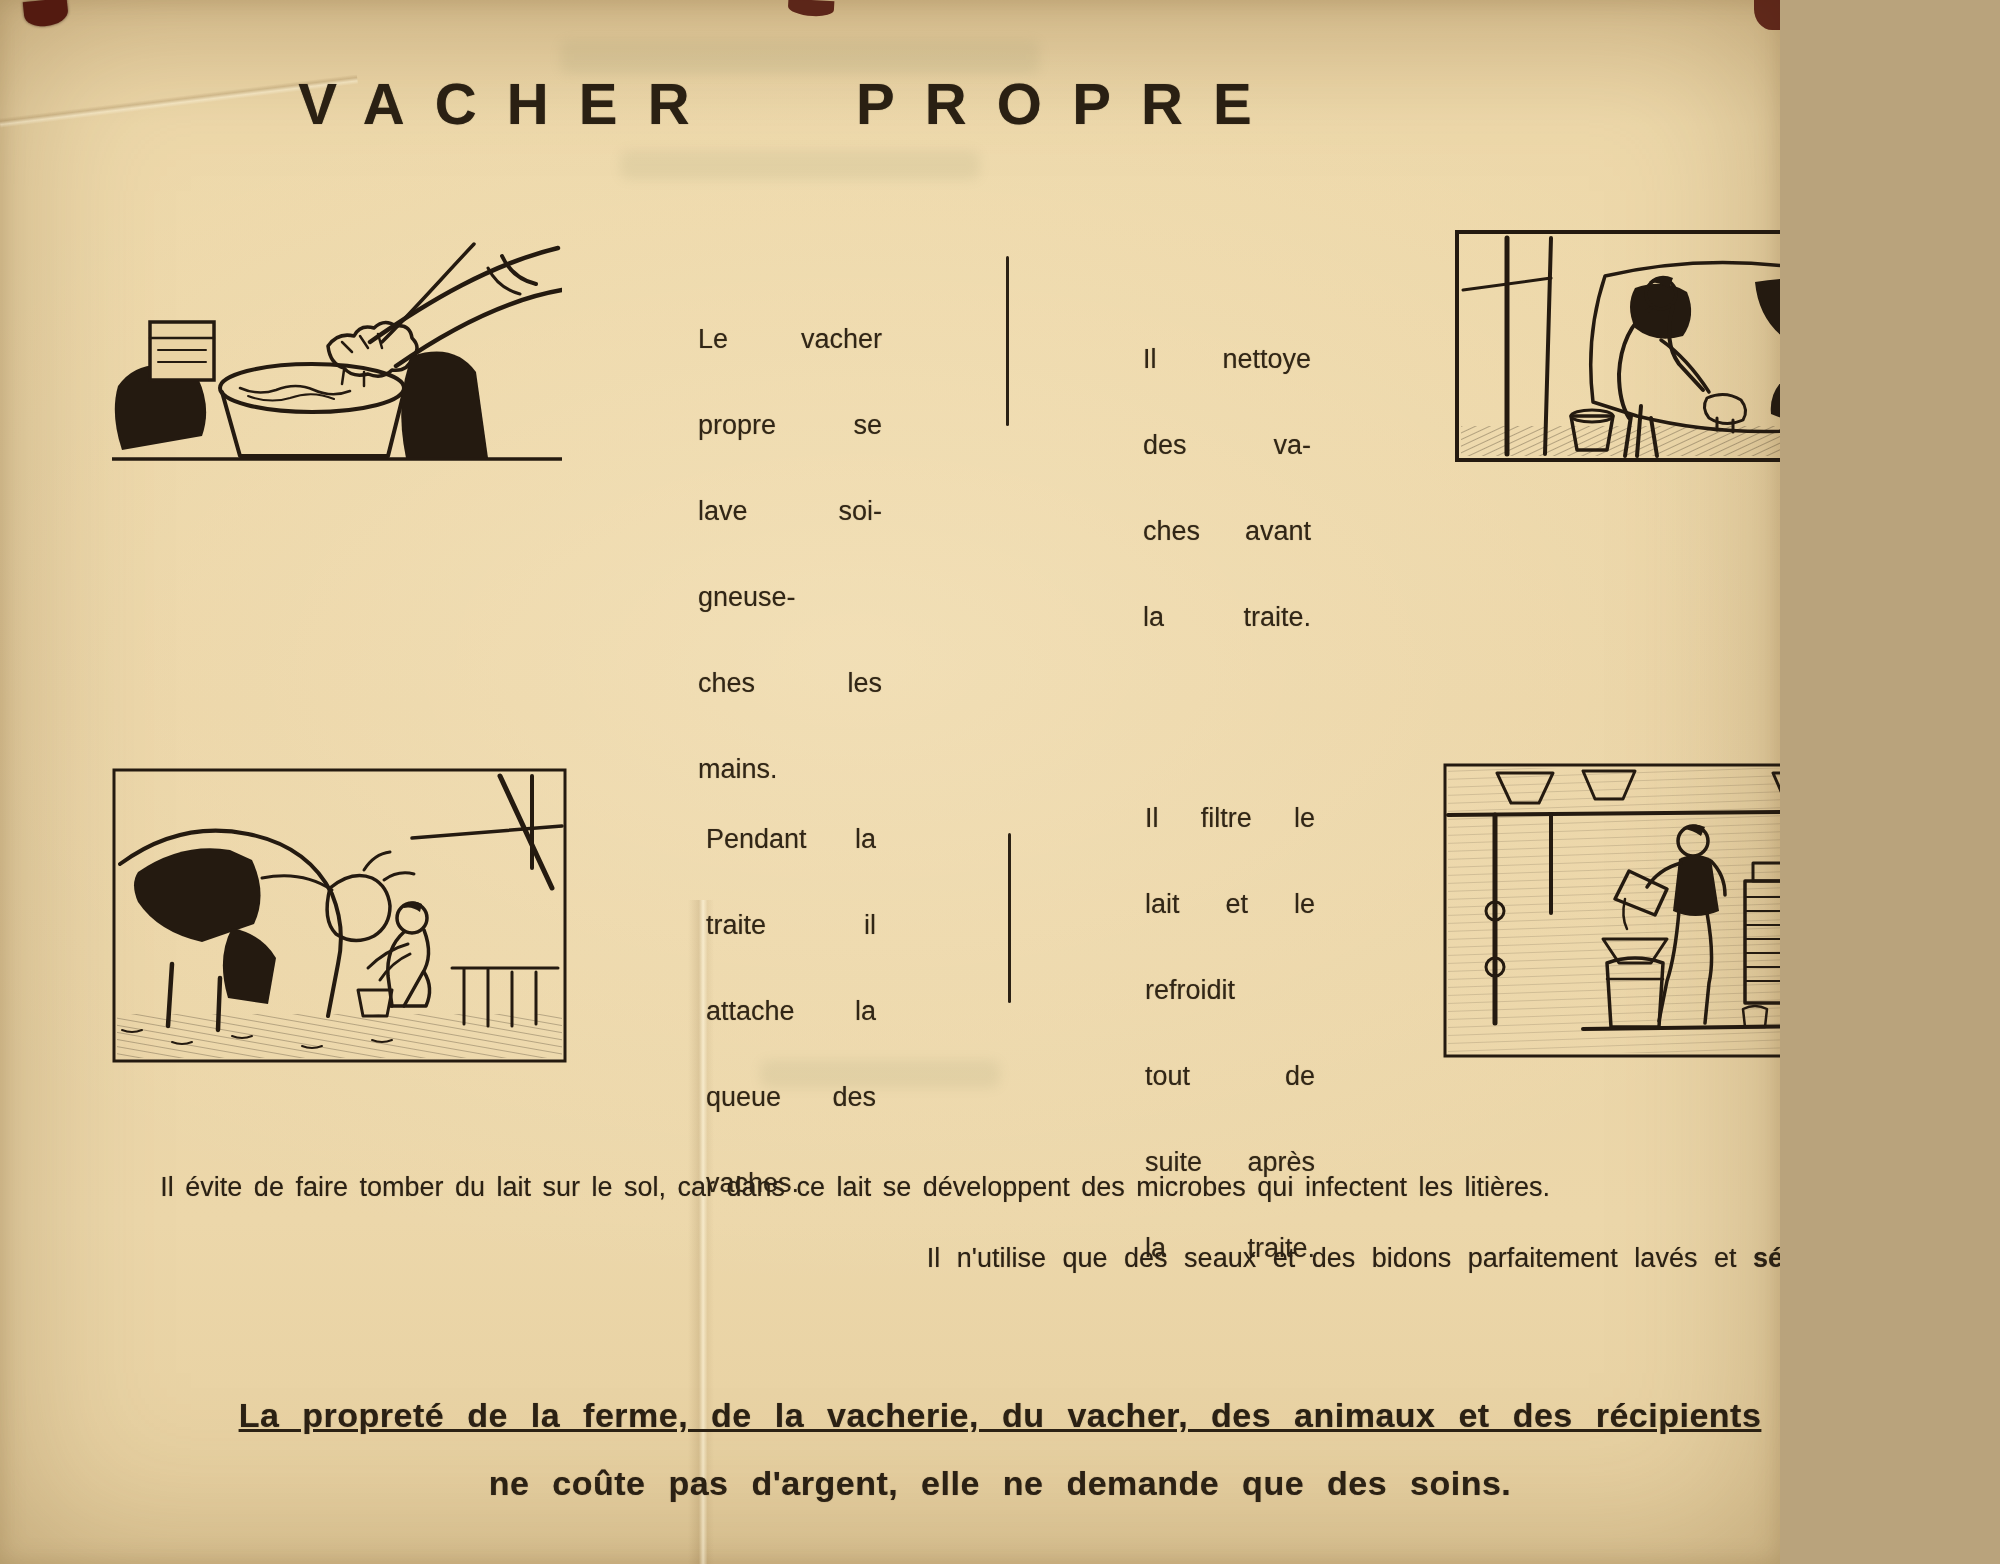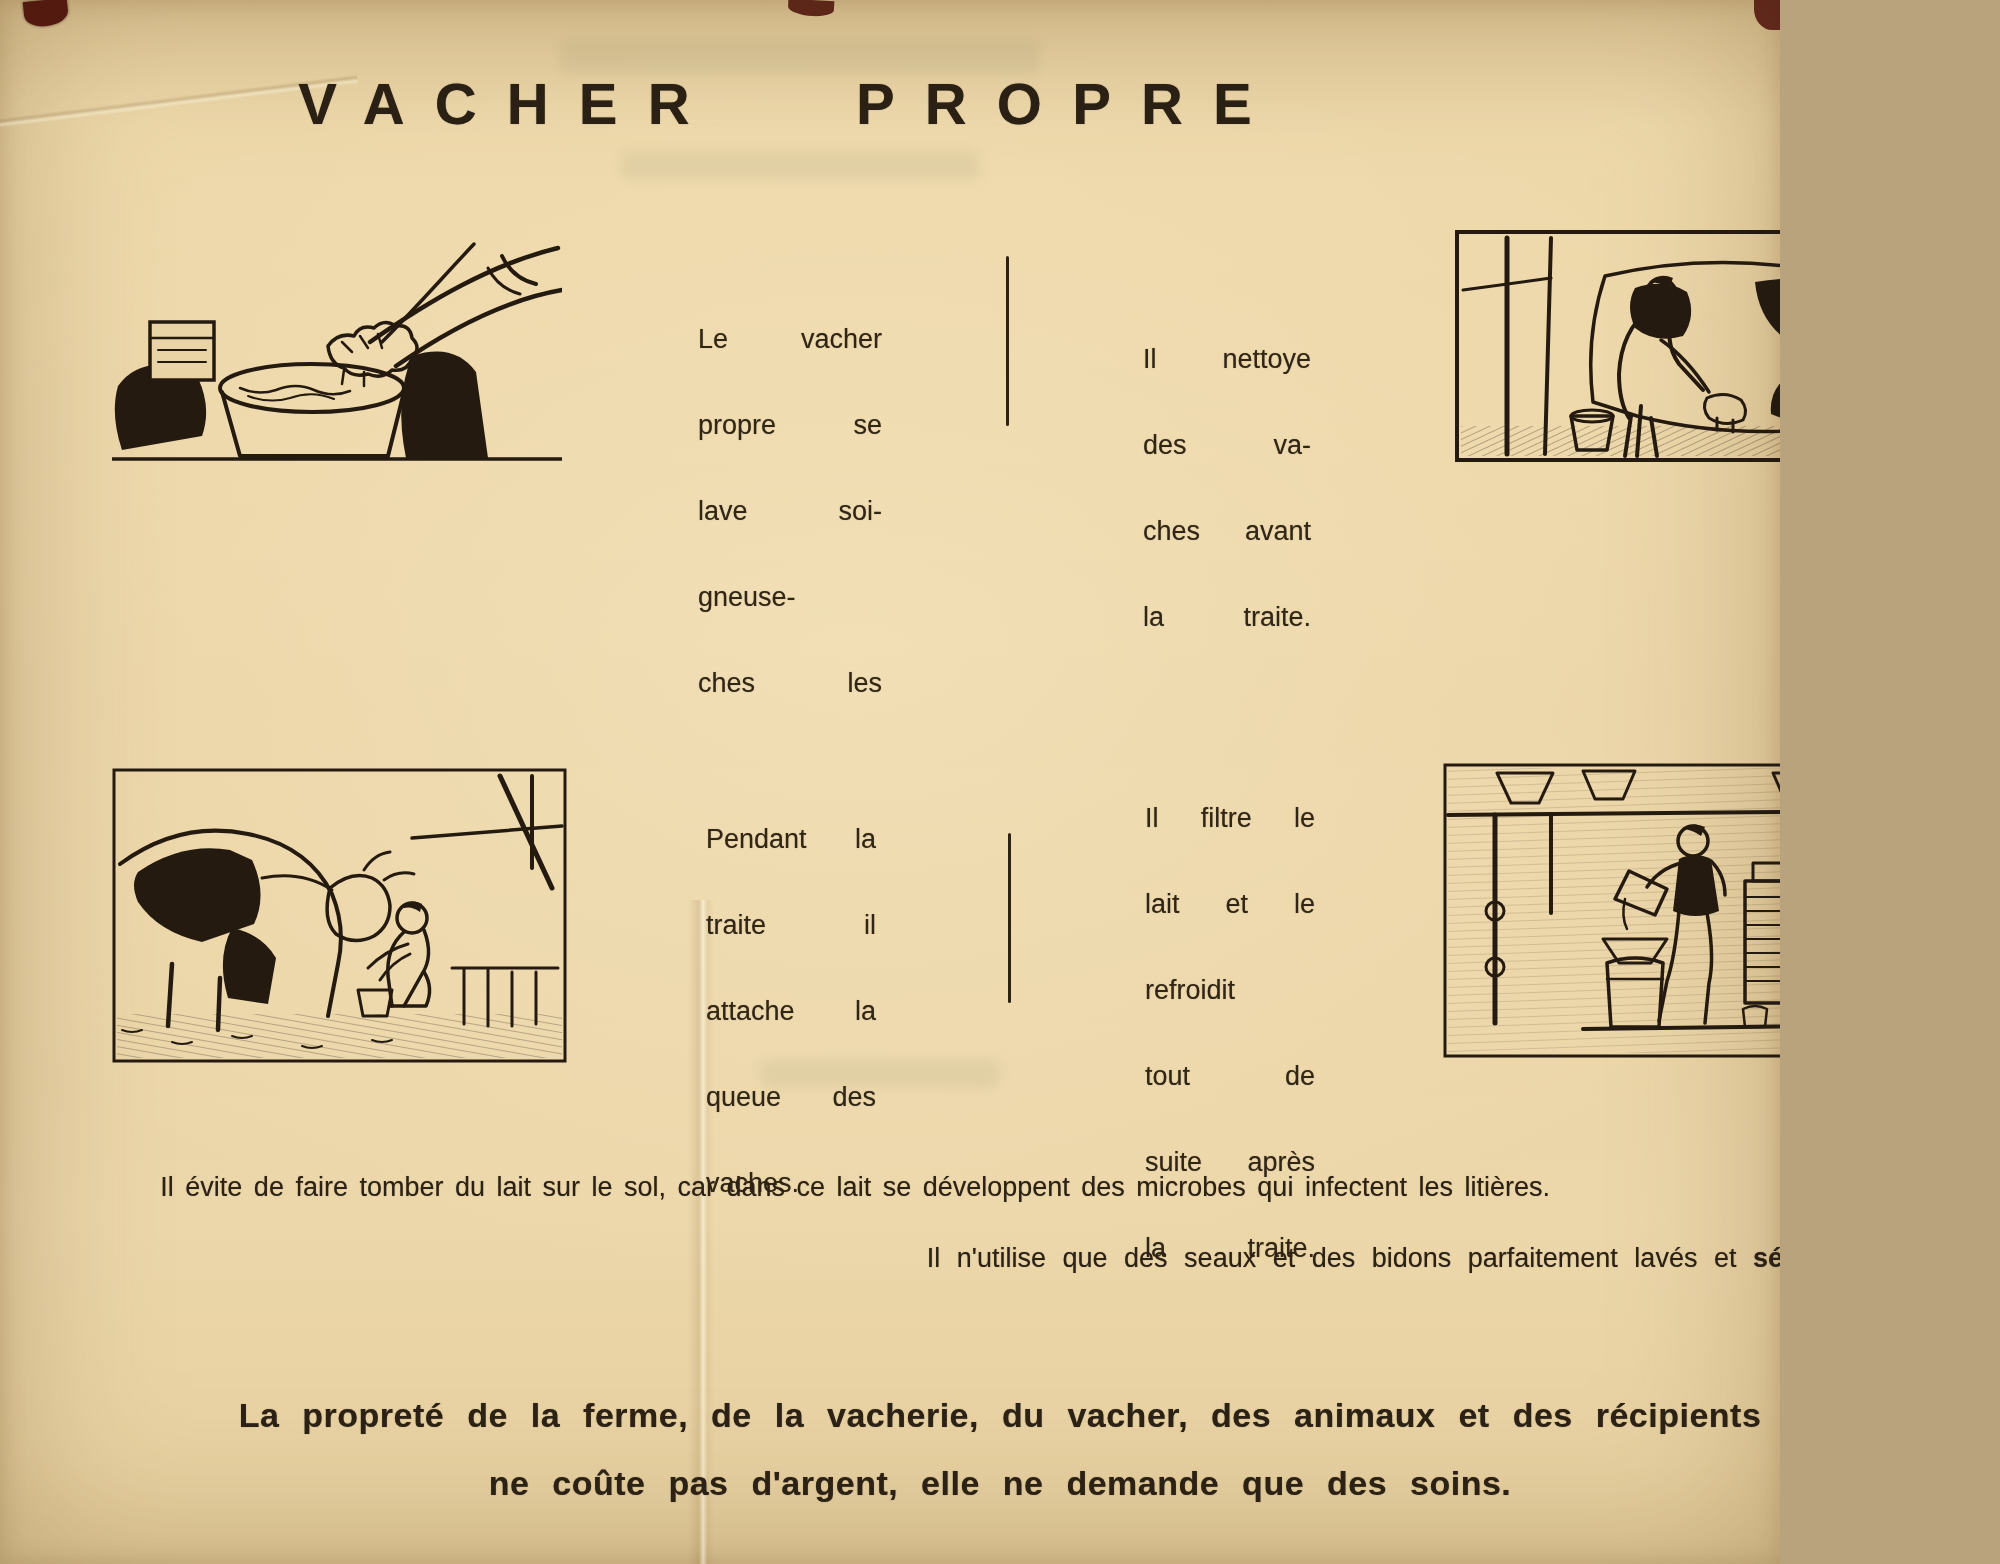--- a/index.html
+++ b/index.html
@@ -113,20 +113,21 @@
       <line class="ink" x1="0" y1="221" x2="450" y2="221" stroke-width="3.5"></line>
     </svg>
   </div>
 
   <div class="caption" style="left:698px; top:318px; width:184px;">
     <div class="cap-line">Le vacher</div>
     <div class="cap-line">propre se</div>
     <div class="cap-line">lave soi-</div>
     <div class="cap-line">gneuse-</div>
     <div class="cap-line">ches les</div>
+    <div class="cap-line">mains.</div>
   </div>
 
   <div class="divider" style="left:1006px; top:256px; height:170px;"></div>
 
   <div class="caption" style="left:1143px; top:338px; width:168px;">
     <div class="cap-line">Il nettoye</div>
     <div class="cap-line">des va-</div>
     <div class="cap-line">ches avant</div>
     <div class="cap-line">la traite.</div>
   </div>
@@ -282,16 +283,16 @@
       <path class="ink" d="M300 246 q12 -6 24 0 l-2 18 h-20 z" stroke-width="2.5"></path>
     </svg>
   </div>
 
   <div class="note" style="left:40px; top:1172px; width:1510px; word-spacing:4px;">Il évite de faire tomber du lait sur le sol, car dans ce lait se développent des microbes qui infectent les litières.</div>
 
   <div class="note" style="left:0px; top:1243px; width:1852px; word-spacing:9px;">
     <span>Il n'utilise que des seaux et des bidons parfaitement lavés et </span><span class="bold">séchés.</span>
   </div>
 
-  <div class="footer-line" style="top:1396px;">La propreté de la ferme, de la vacherie, du vacher, des animaux et des récipients</div>
+  <div class="footer-line" style="top:1396px;text-decoration:underline;">La propreté de la ferme, de la vacherie, du vacher, des animaux et des récipients</div>
   <div class="footer-line" style="top:1464px;">ne coûte pas d'argent, elle ne demande que des soins.</div>
 
 </div>
 
 </body></html>

